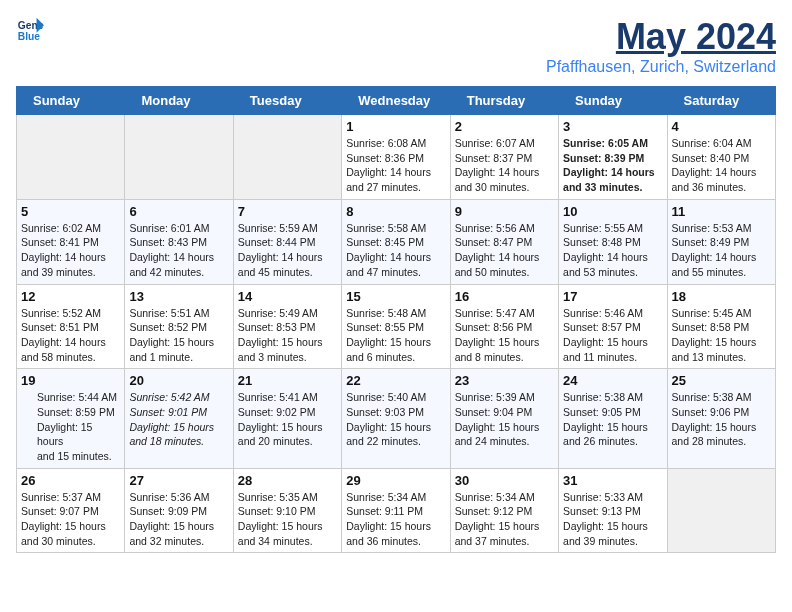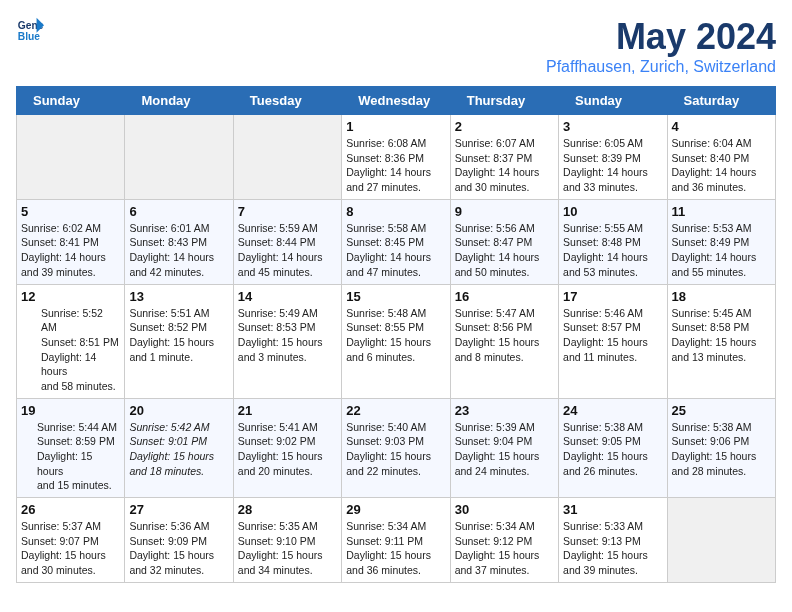--- a/index.html
+++ b/index.html
@@ -23,20 +23,21 @@
     }
     .logo-icon {
       width: 28px;
       height: 28px;
     }
     .title-block { text-align: right; }
     .main-title {
       font-size: 36px;
       font-weight: bold;
       color: #1a3a6b;
+      text-decoration: underline;
     }
     .subtitle {
       font-size: 16px;
       color: #3b82f6;
     }
     .calendar {
       width: 100%;
       border-collapse: collapse;
       font-size: 11px;
     }
@@ -120,21 +121,21 @@
         </td>
         <td>
           <span class="day-num">2</span>
           <div class="day-info" style="white-space: pre-line;">Sunrise: 6:07 AM
 Sunset: 8:37 PM
 Daylight: 14 hours
 and 30 minutes.</div>
         </td>
         <td>
           <span class="day-num">3</span>
-          <div class="day-info" style="white-space: pre-line;">Sunrise: 6:05 AM
+          <div class="day-info" style="white-space: pre-line; font-weight: bold;">Sunrise: 6:05 AM
 Sunset: 8:39 PM
 Daylight: 14 hours
 and 33 minutes.</div>
         </td>
         <td>
           <span class="day-num">4</span>
           <div class="day-info" style="white-space: pre-line;">Sunrise: 6:04 AM
 Sunset: 8:40 PM
 Daylight: 14 hours
 and 36 minutes.</div>
@@ -187,21 +188,21 @@
           <span class="day-num">11</span>
           <div class="day-info" style="white-space: pre-line;">Sunrise: 5:53 AM
 Sunset: 8:49 PM
 Daylight: 14 hours
 and 55 minutes.</div>
         </td>
       </tr>
       <tr>
         <td>
           <span class="day-num">12</span>
-          <div class="day-info" style="white-space: pre-line; margin-left: 20px;">Sunrise: 5:52 AM
+          <div class="day-info" style="white-space: pre-line;">Sunrise: 5:52 AM
 Sunset: 8:51 PM
 Daylight: 14 hours
 and 58 minutes.</div>
         </td>
         <td>
           <span class="day-num">13</span>
           <div class="day-info" style="white-space: pre-line;">Sunrise: 5:51 AM
 Sunset: 8:52 PM
 Daylight: 15 hours
 and 1 minute.</div>

